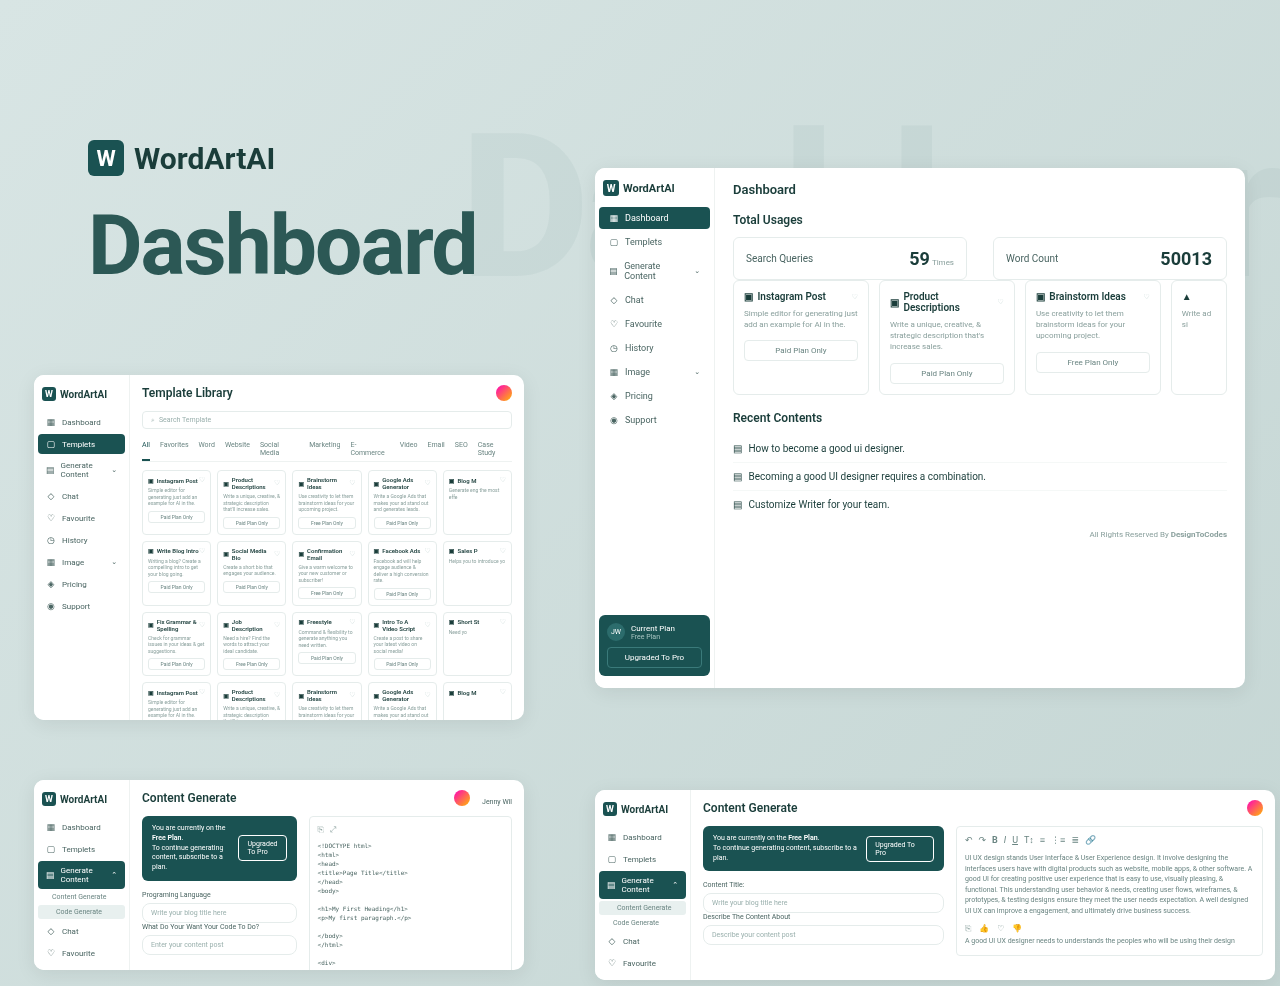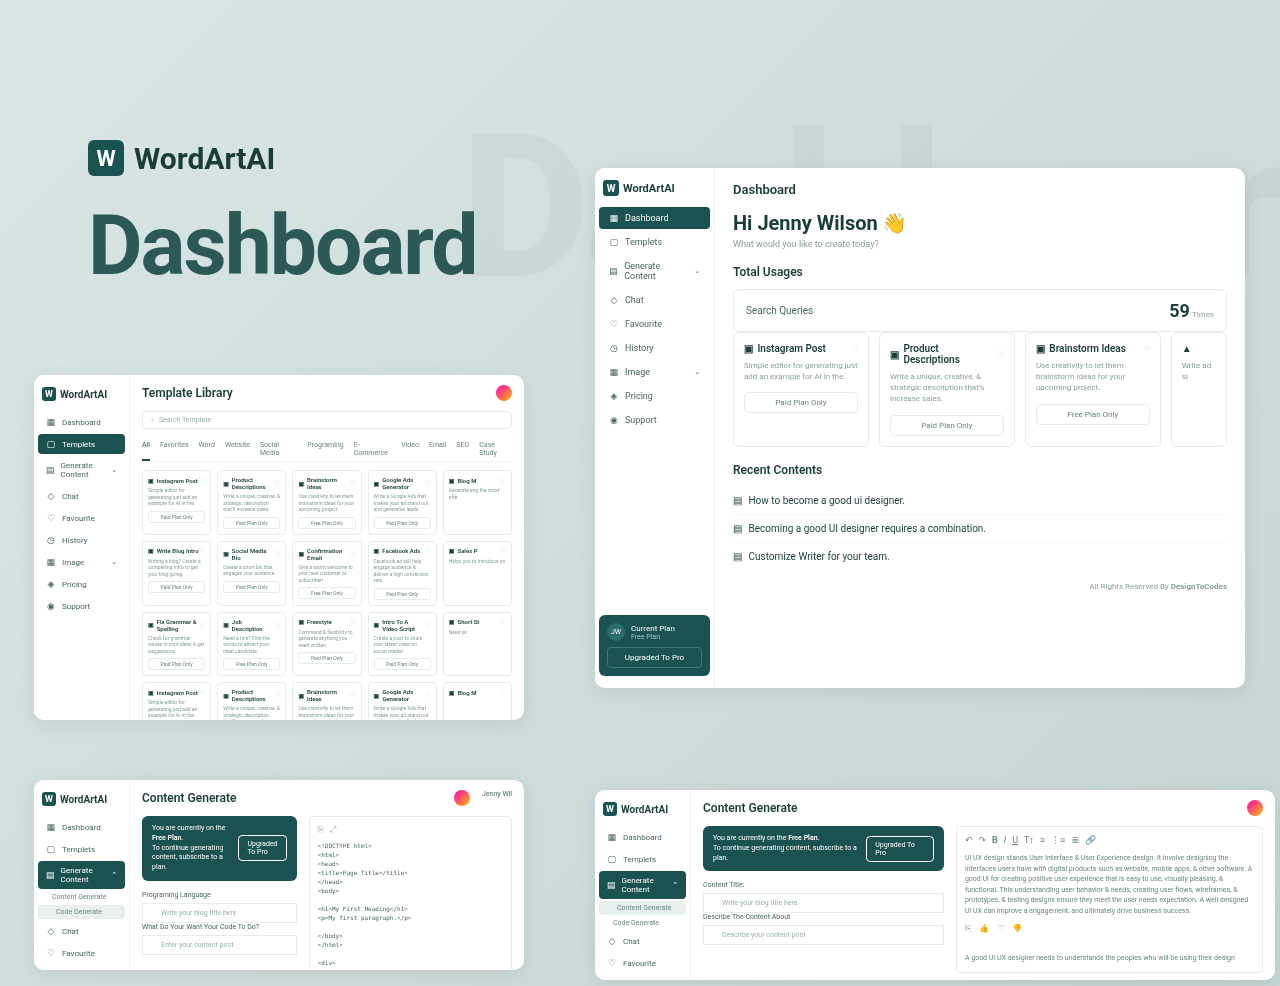--- a/index.html
+++ b/index.html
@@ -71,21 +71,21 @@
 .plan-h{display:flex;align-items:center;gap:6px;margin-bottom:6px}
 .plan-av{width:18px;height:18px;border-radius:50%;background:#2c6c6c;color:#fff;font-size:7px;display:flex;align-items:center;justify-content:center}
 .plan-t{font-size:8px;color:#fff}
 .plan-s{font-size:7px;color:#a8c5c2}
 .plan-btn{border:1px solid #3a7a7a;border-radius:4px;padding:5px;text-align:center;font-size:8px;color:#fff}
 .banner{background:#1a5252;border-radius:6px;padding:8px 10px;display:flex;align-items:center;justify-content:space-between;margin-bottom:10px}
 .banner-t{font-size:7px;color:#fff;line-height:1.4}
 .banner-b{font-weight:600}
 .banner-btn{border:1px solid #fff;border-radius:4px;padding:4px 8px;font-size:7px;color:#fff}
 .label{font-size:7px;color:#4a6562;margin-bottom:4px;}
-.input{border:1px solid #e5eceb;border-radius:0;padding:5px 18px;font-size:7px;color:#9ab0ad}
+.input{border:1px solid #e5eceb;border-radius:8px;padding:5px 8px;font-size:7px;color:#9ab0ad}
 .editor{display:flex;gap:12px}
 .ed-left{flex:1}
 .ed-right{flex:1.2;border:1px solid #e5eceb;border-radius:4px;padding:8px}
 .toolbar{display:flex;gap:6px;margin-bottom:8px;font-size:9px;color:#6a8582}
 .ed-text{font-size:7px;color:#6a8582;line-height:1.5}
 .react{display:flex;gap:8px;margin-top:8px;font-size:8px;color:#8aa09d}
 .code{font-family:monospace;font-size:6px;color:#4a6562;line-height:1.5}
 .tb-small{display:flex;gap:6px;font-size:8px;color:#8aa09d;margin-bottom:6px}
 </style>
 </head>
@@ -155,21 +155,21 @@
       <div class="search">
           <span>⌕</span>
           <span>Search Template</span>
         </div>
       <div class="tabs" id="p1tabs">
           <div class="tab active">All</div>
           <div class="tab">Favorites</div>
           <div class="tab">Word</div>
           <div class="tab">Website</div>
           <div class="tab">Social Media</div>
-          <div class="tab">Programing</div>
+          <div class="tab">Marketing</div>
           <div class="tab">E-Commerce</div>
           <div class="tab">Video</div>
           <div class="tab">Email</div>
           <div class="tab">SEO</div>
           <div class="tab">Case Study</div>
         </div>
       <div class="grid" id="p1grid">
           <div class="card">
             <div class="card-h">
               <div class="card-t">
@@ -440,29 +440,29 @@
             <div class="plan-s">Free Plan</div>
           </div>
         </div>
         <div class="plan-btn">Upgraded To Pro</div>
       </div>
     </div>
     <div class="main">
       <div class="mh">
           <h2>Dashboard</h2>
         </div>
-      <div class="greet">
-        <h1>Hi Jenny Wilson 👋</h1>
-        <p>What would you like to create today?</p>
-      </div>
       <div class="sec-t">Total Usages</div>
       <div class="stats" id="p2stats">
           <div class="stat">
             <div class="stat-l">Search Queries</div>
             <div><span class="stat-v">59</span><span class="stat-u">Times</span></div>
+          </div>
+          <div class="stat">
+            <div class="stat-l">Word Count</div>
+            <div><span class="stat-v">50013</span><span class="stat-u"></span></div>
           </div>
         </div>
       <div class="uc-grid" id="p2uc">
           <div class="uc">
             <div class="uc-h">
               <div class="uc-t">
                 <span>▣</span>
                 <span>Instagram Post</span>
               </div>
               <span class="card-fav">♡</span>
@@ -550,21 +550,21 @@
       <div class="sb-item">
           <span class="icon">♡</span>
           <span>Favourite</span>
         </div>
       <div class="sb-item"></div>
 
     </div>
     <div class="main">
       <div class="mh">
           <h2>Content Generate</h2>
-          <div style="display:flex;align-items:flex-start;gap:12px">
+          <div style="display:flex;align-items:flex-end;gap:12px">
             <div class="avatar"></div>
             <span style="font-size:7px;color:#4a6562">Jenny Wil</span>
           </div>
         </div>
       <div class="editor">
         <div class="ed-left">
           <div class="banner">
             <div class="banner-t"><span>You are currently on the </span><span class="banner-b">Free Plan</span>.<br><span>To continue generating content, subscribe to a plan.</span></div>
             <div class="banner-btn">Upgraded To Pro</div>
           </div>
@@ -660,18 +660,18 @@
             <span>≣</span>
               <span>🔗</span>
           </div>
           <div class="ed-text">UI UX design stands User Interface &amp; User Experience design. It involve designing the interfaces users have with digital products such as website, mobile apps, &amp; other software. A good UI for creating positive user experience that is easy to use, visually pleasing, &amp; functional. This understanding user behavior &amp; needs, creating user flows, wireframes, &amp; prototypes, &amp; testing designs ensure they meet the user needs expectation. A well designed UI UX can improve a engagement, and ultimately drive business success.</div>
           <div class="react">
             <span>⎘</span>
             <span>👍</span>
             <span>♡</span>
             <span>👎</span>
           </div>
-          <div class="ed-text" style="margin-top:19px">A good UI UX designer needs to understands the peoples who will be using their design</div>
+          <div class="ed-text" style="margin-top:2px">A good UI UX designer needs to understands the peoples who will be using their design</div>
         </div>
       </div>
     </div>
   </div>
 </div>
 
 </body></html>

